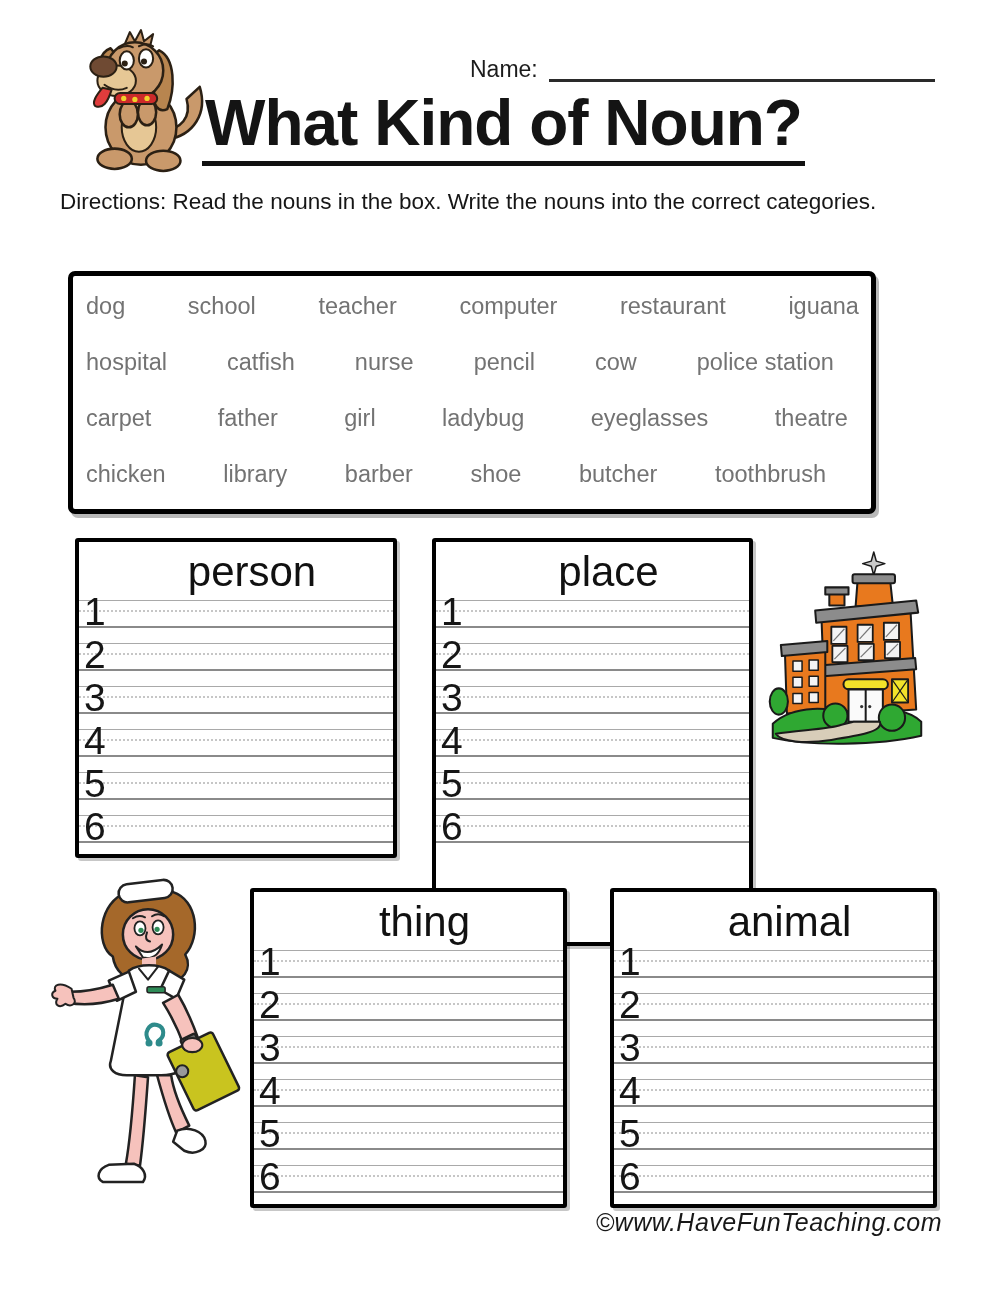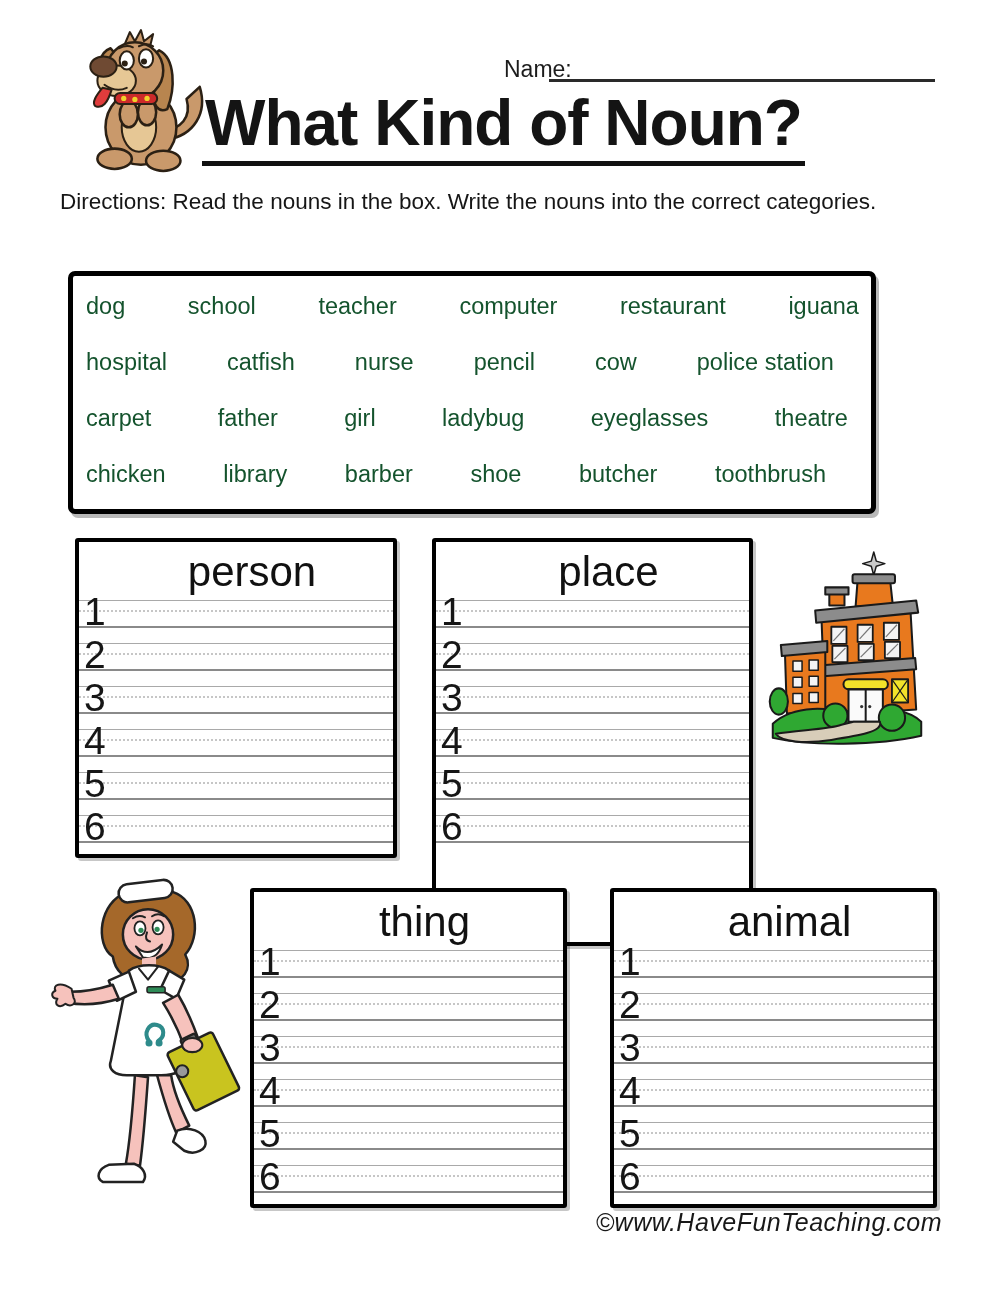--- a/index.html
+++ b/index.html
@@ -2,37 +2,37 @@
 <html><head>
 <meta charset="utf-8">
 <style>
   * { margin:0; padding:0; box-sizing:border-box; }
   html,body { background:#fff; }
   .page {
     position:relative; width:1000px; height:1294px; background:#fff;
     font-family:"Liberation Sans", sans-serif; color:#141414; overflow:hidden;
   }
   
-  .name-label { position:absolute; left:504px; top:56px; font-size:23px; color:#1c1c1c; }
+  .name-label { position:absolute; left:470px; top:56px; font-size:23px; color:#1c1c1c; }
   .name-line  { position:absolute; left:549px; top:79px; width:386px; height:3px; background:#2a2a2a; }
   .title {
     position:absolute; left:202px; top:88px; font-size:64px; font-weight:bold;
     letter-spacing:-1px; line-height:1.1; border-bottom:5px solid #111; padding:0 3px 3px 3px;
     white-space:nowrap;
   }
   
   .directions { position:absolute; left:60px; top:186px; width:845px; font-size:22.5px; line-height:31px; color:#161616; }
   .directions .dlabel { font-weight:normal;margin-top:10px; }
   
   .word-box {
     position:absolute; left:68px; top:271px; width:808px; height:243px;
     border:5px solid #000; border-radius:7px; background:#fff;
     box-shadow:3px 4px 0 rgba(0,0,0,0.28); padding-top:2px;
   }
-  .wb-row { display:flex; justify-content:space-between; align-items:center; height:56px; padding-left:13px; font-size:23.5px; color:#14532d; }
+  .wb-row { display:flex; justify-content:space-between; align-items:center; height:56px; padding-left:13px; font-size:23.5px; color:#737373; }
   .wb-row.r1 { padding-right:12px; }
   .wb-row.r2 { padding-right:37px; }
   .wb-row.r3 { padding-right:23px;gap:30px; }
   .wb-row.r4 { padding-right:45px; }
   
   .cat-box {
     position:absolute; border:4.5px solid #000; border-radius:3px; background:#fff;
     box-shadow:3px 3px 0 rgba(0,0,0,0.22);
   }
   .cat-title { text-align:center; font-size:42px; height:58px; line-height:60px; color:#111;padding-left:32px; }

